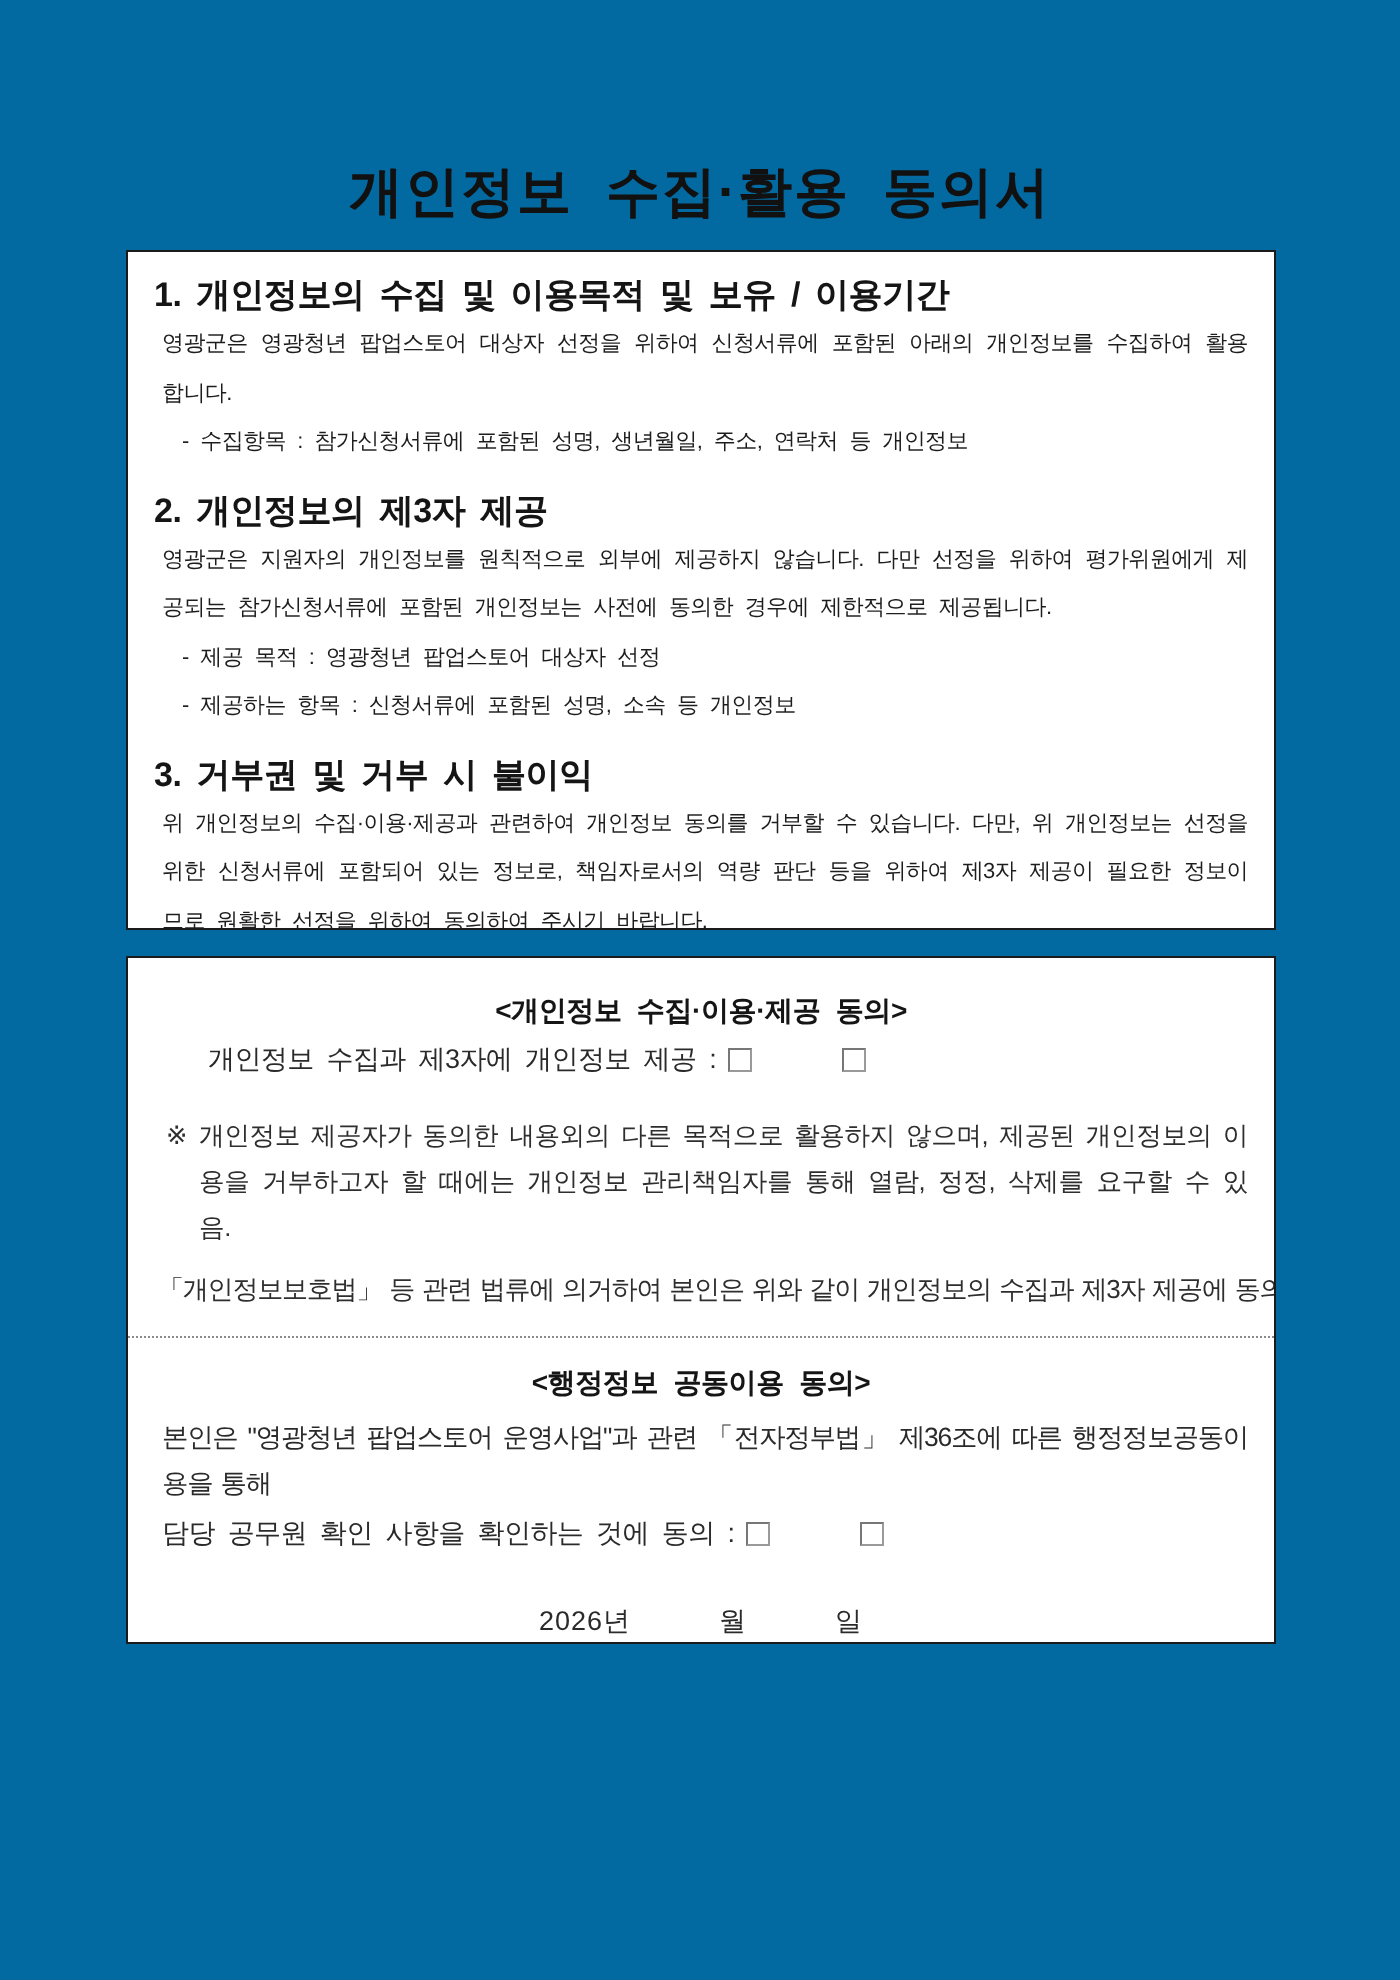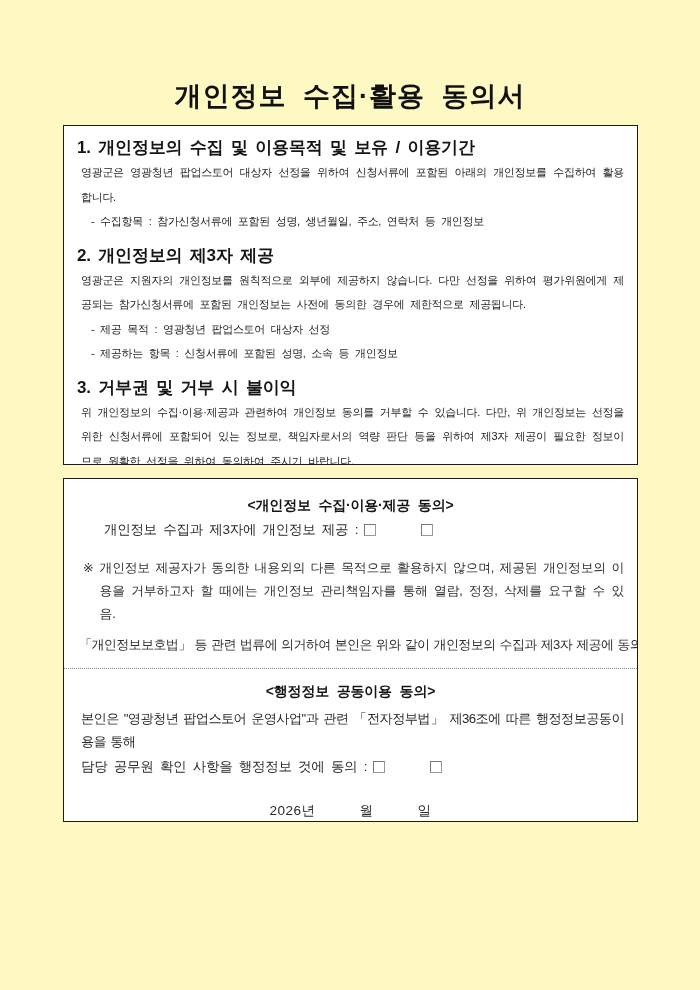--- a/index.html
+++ b/index.html
@@ -1,19 +1,19 @@
 <!DOCTYPE html>
 <html><head>
 <meta charset="utf-8">
 <style>
   html,body{margin:0;padding:0;background:#ffffff;}
   .page{
     position:relative;
     width:700px;height:990px;
-    background:#fef9c3;
+    background:#0369a1;
     font-family:"Liberation Sans","DejaVu Sans",sans-serif;
     color:#1d1d1d;
     overflow:hidden;
     margin:0 auto;
   }
   .title{
     margin:78px 0 0 0;
     text-align:center;
     font-size:27px;
     font-weight:bold;
@@ -141,21 +141,21 @@
 
     <p class="statement">「개인정보보호법」 등 관련 법류에 의거하여 본인은 위와 같이 개인정보의 수집과  제3자 제공에 동의함</p>
 
     <div class="dotted-divider"></div>
 
     <h3 class="center-heading">&lt;행정정보 공동이용 동의&gt;</h3>
 
     <p class="admin-body">본인은 "영광청년 팝업스토어 운영사업"과 관련 「전자정부법」 제36조에 따른 행정정보공동이용을 통해</p>
 
     <div class="checkbox-line cb-admin">
-      <span>담당 공무원 확인 사항을 행정정보 것에 동의 :</span>
+      <span>담당 공무원 확인 사항을 확인하는 것에 동의 :</span>
       <span class="checkbox"></span>
       <span class="checkbox second"></span>
     </div>
 
     <div class="date-line">
       <span>2026년</span><span class="fill gap"></span><span>월</span><span class="fill gap"></span><span>일</span>
     </div>
 
     <div class="sig-line">
       <span>성    명 :</span>

